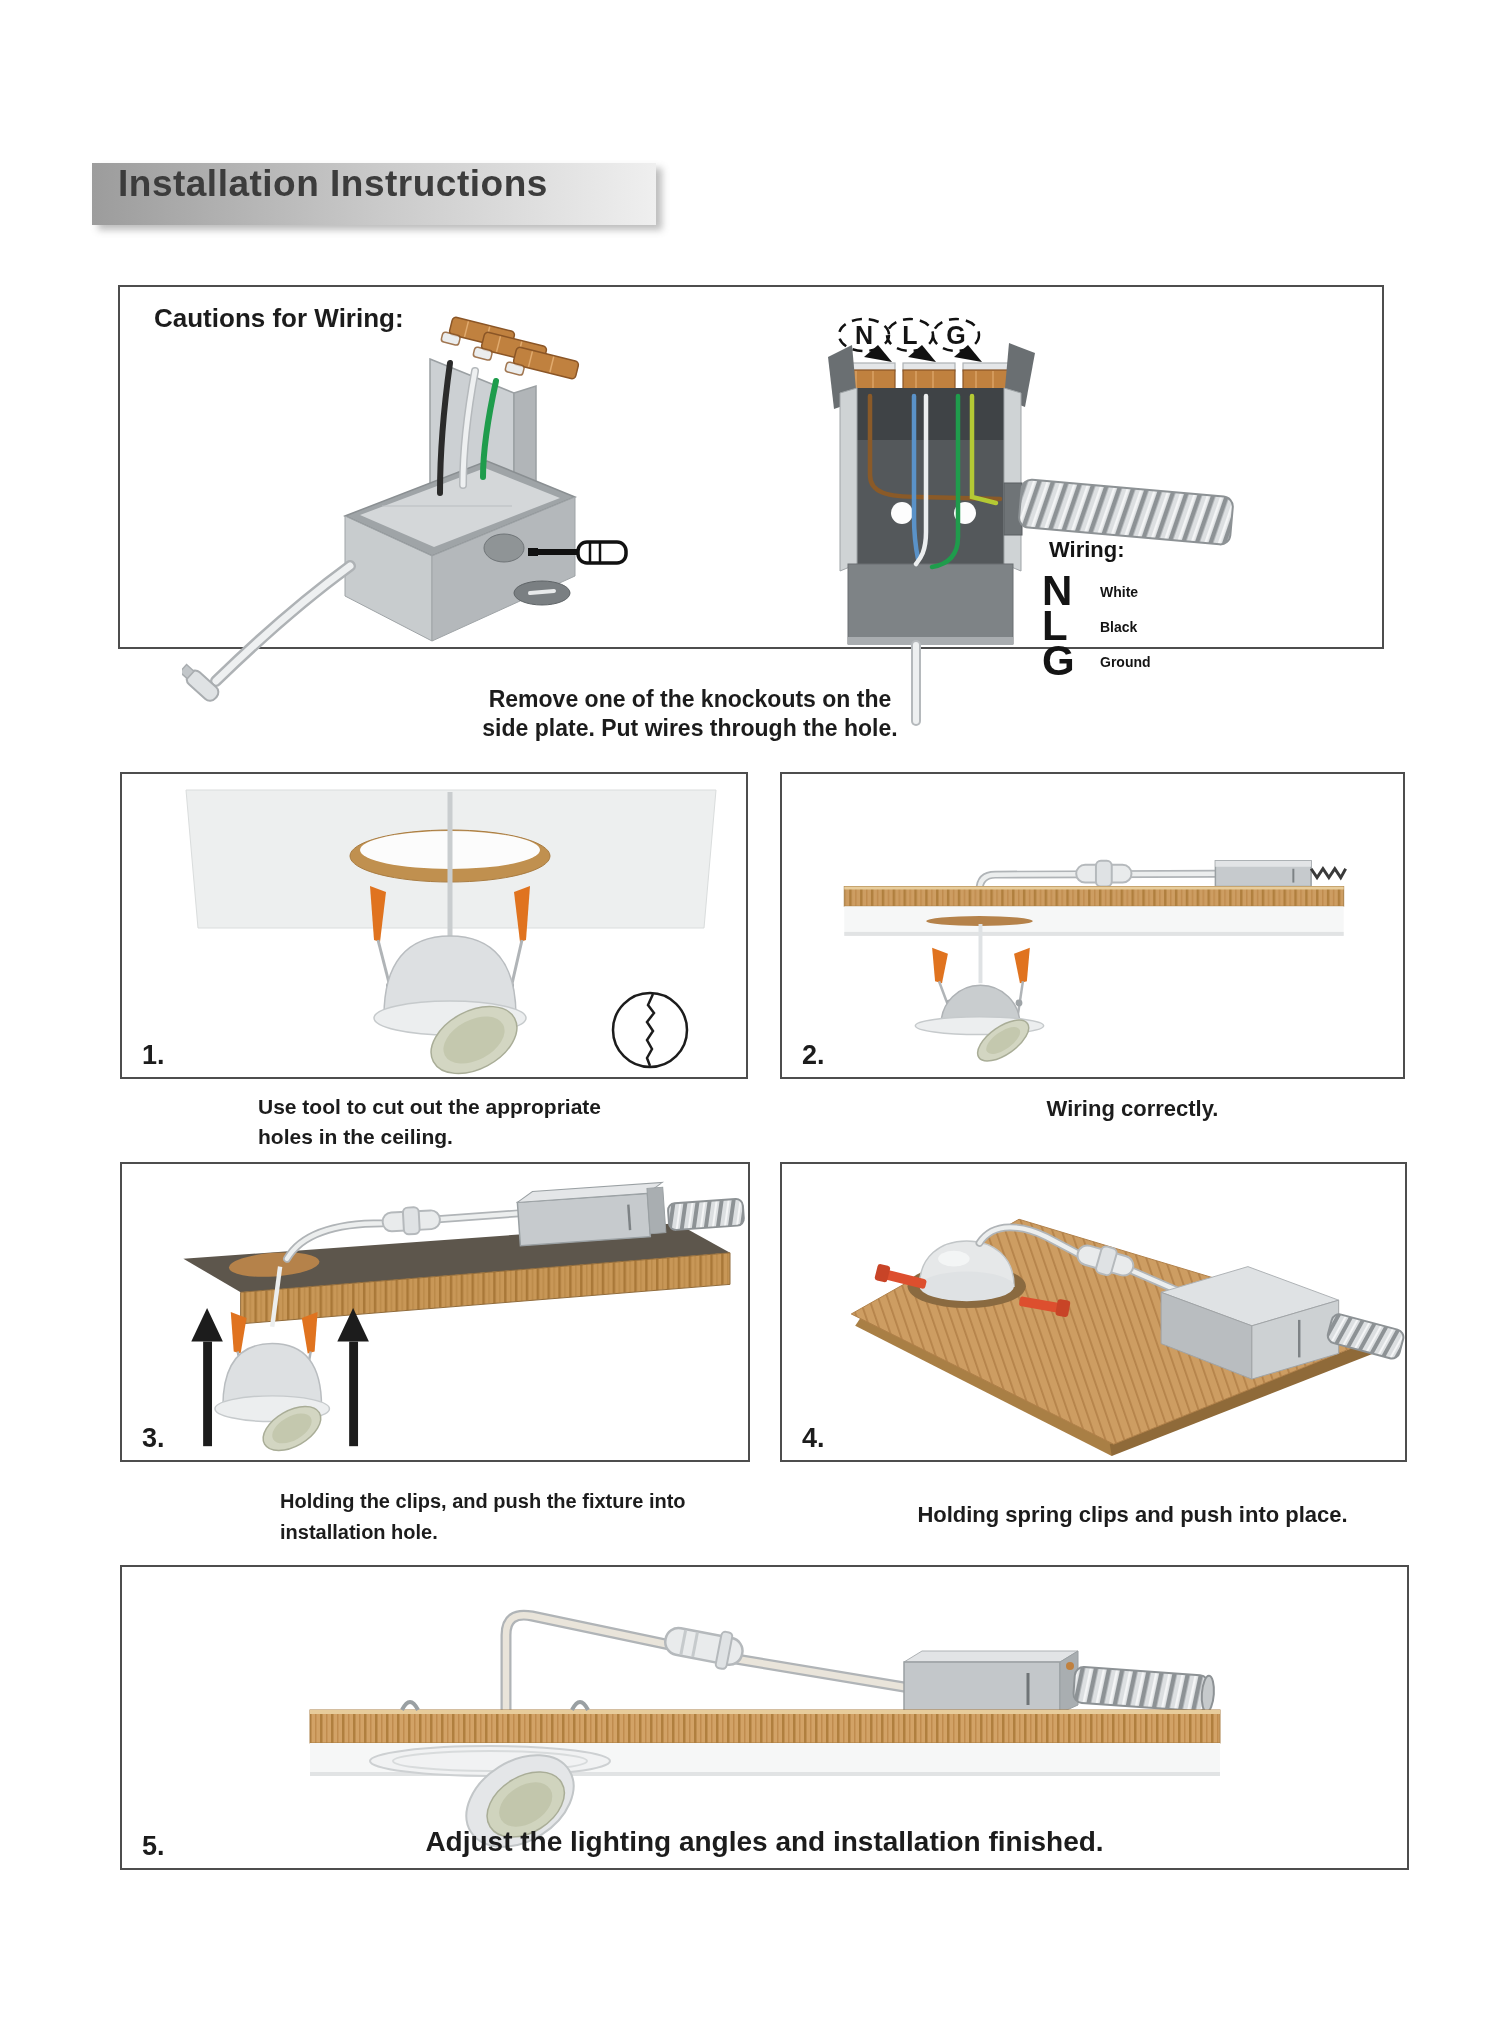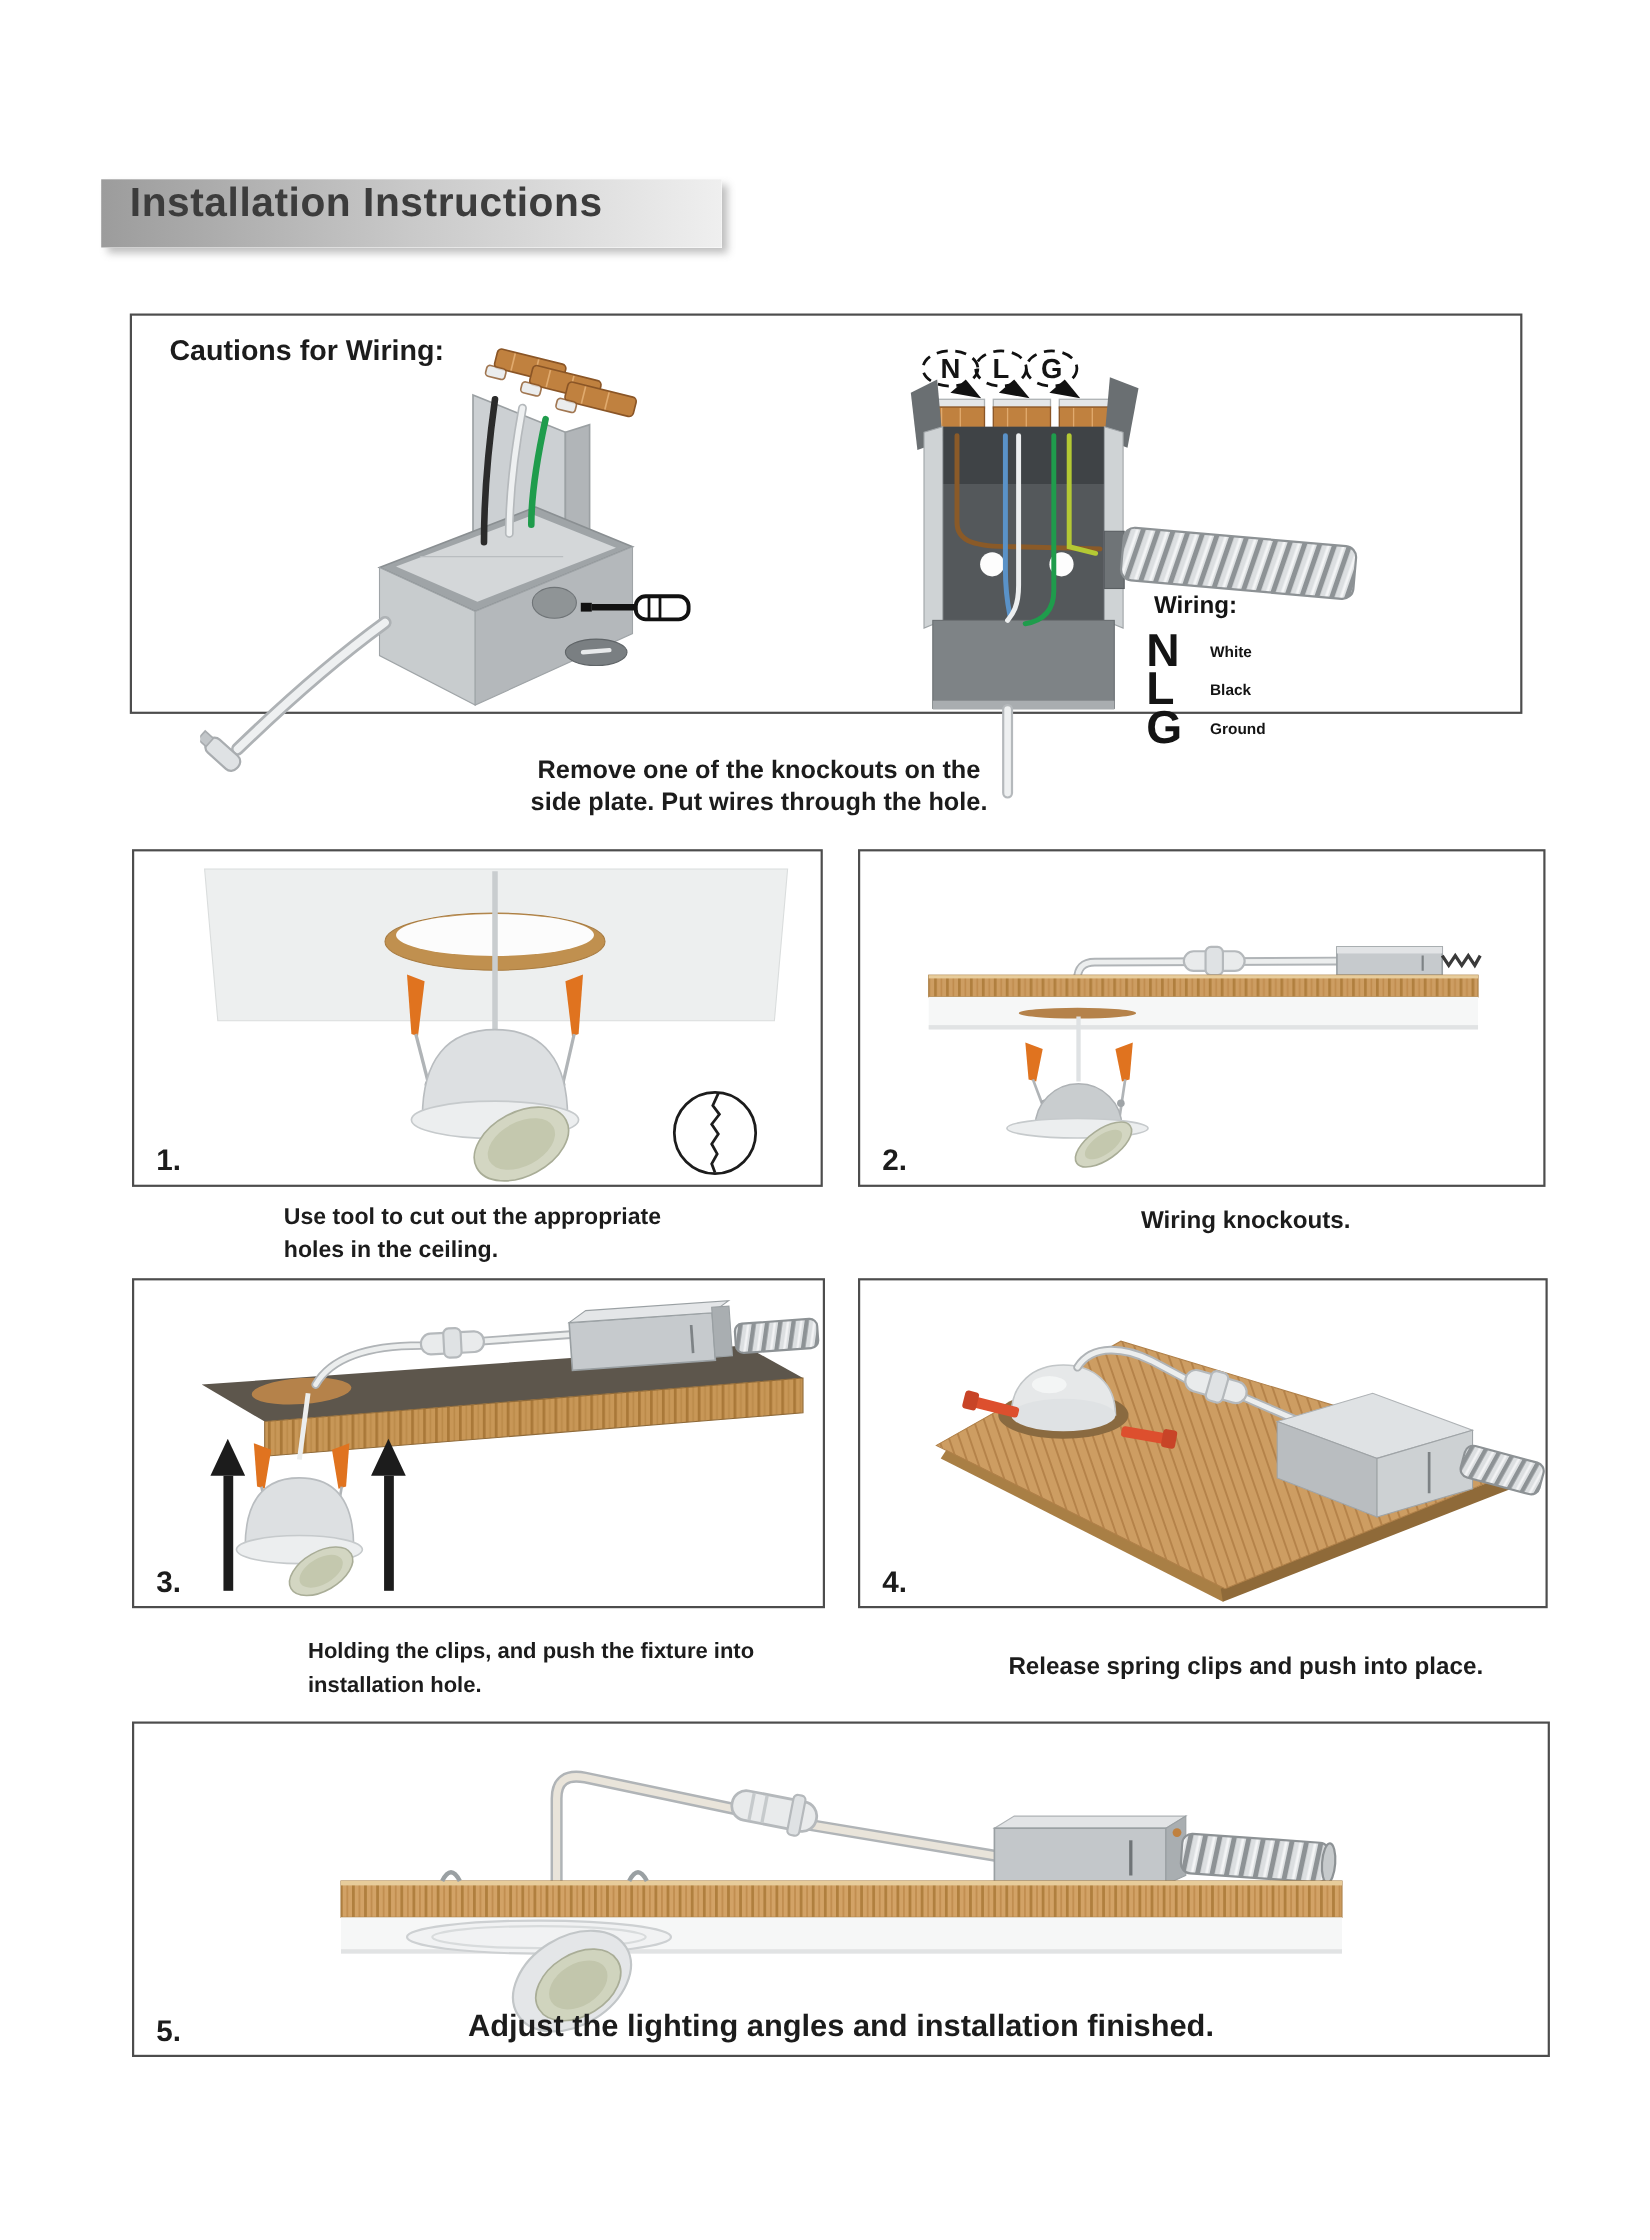--- a/index.html
+++ b/index.html
@@ -489,20 +489,20 @@
       </g>
     </svg>
     <div class="step-num">5.</div>
     <div class="step5-cap">Adjust the lighting angles and installation finished.</div>
   </div>
 
   <div class="cap cap1">
     <div>Use tool to cut out the appropriate</div>
     <div>holes in the ceiling.</div>
   </div>
-  <div class="cap cap2">Wiring knockouts.</div>
+  <div class="cap cap2">Wiring correctly.</div>
   <div class="cap cap3">
     <div>Holding the clips, and push the fixture into</div>
     <div>installation hole.</div>
   </div>
-  <div class="cap cap4">Release spring clips and push into place.</div>
+  <div class="cap cap4">Holding spring clips and push into place.</div>
 
 </div>
 
 </body></html>

